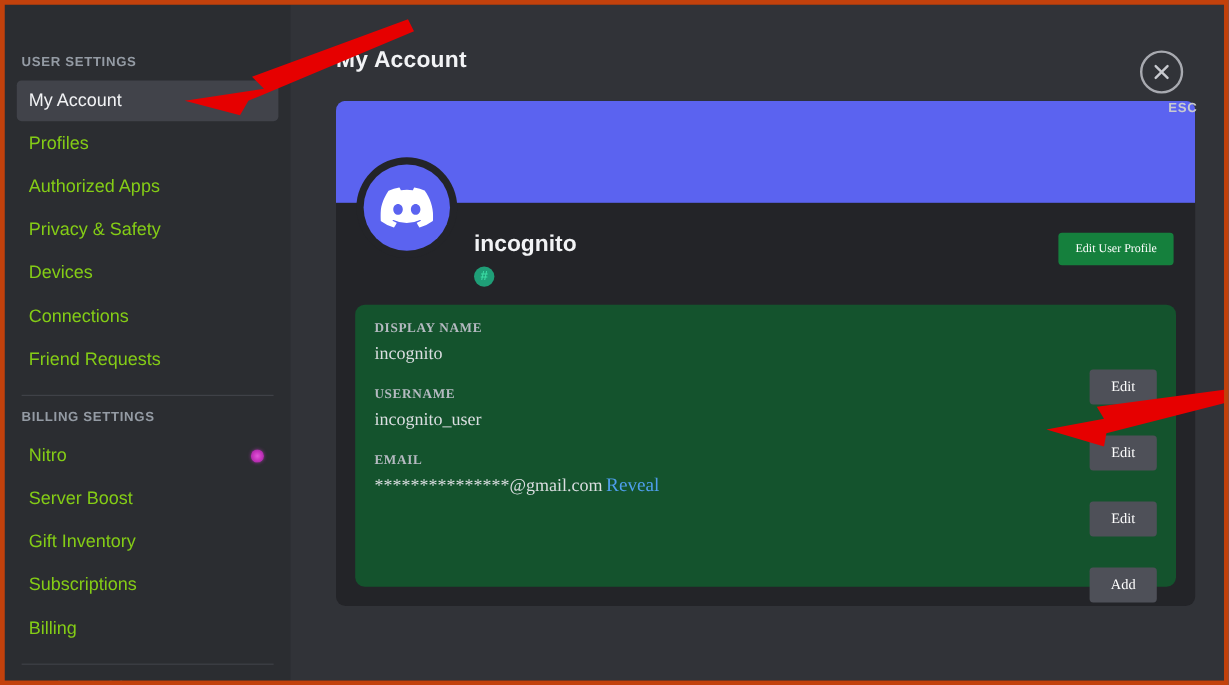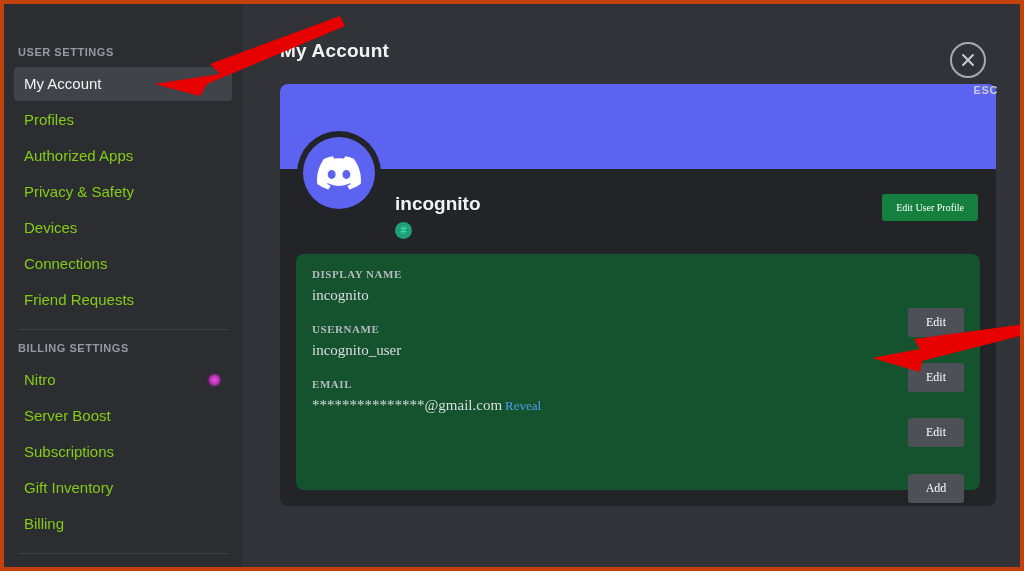--- a/index.html
+++ b/index.html
@@ -231,21 +231,21 @@
     text-transform: uppercase;
     margin-bottom: 5px;
   }
   .field-value {
     font-size: 15px;
     color: #dbdee1;
     line-height: 20px;
   }
   .reveal-link {
     color: #4f9eec;
-    font-size: 13px;
+    font-size: 16px;
     cursor: pointer;
     margin-left: 3px;
   }
 
   .field-action-btn {
     position: absolute;
     right: 0;
     top: 0;
     background: #4e5058;
     color: #ffffff;
@@ -303,24 +303,24 @@
     <div class="section-header">BILLING SETTINGS</div>
 
     <div class="nav-item">
       <span>Nitro</span>
       <span class="nav-badge-nitro"></span>
     </div>
     <div class="nav-item">
       <span>Server Boost</span>
     </div>
     <div class="nav-item">
+      <span>Gift Inventory</span>
+    </div>
+    <div class="nav-item">
       <span>Subscriptions</span>
-    </div>
-    <div class="nav-item">
-      <span>Gift Inventory</span>
     </div>
     <div class="nav-item">
       <span>Billing</span>
     </div>
 
     <div class="sidebar-divider"></div>
 
     <div class="section-header">APP SETTINGS</div>
 
   </nav>

